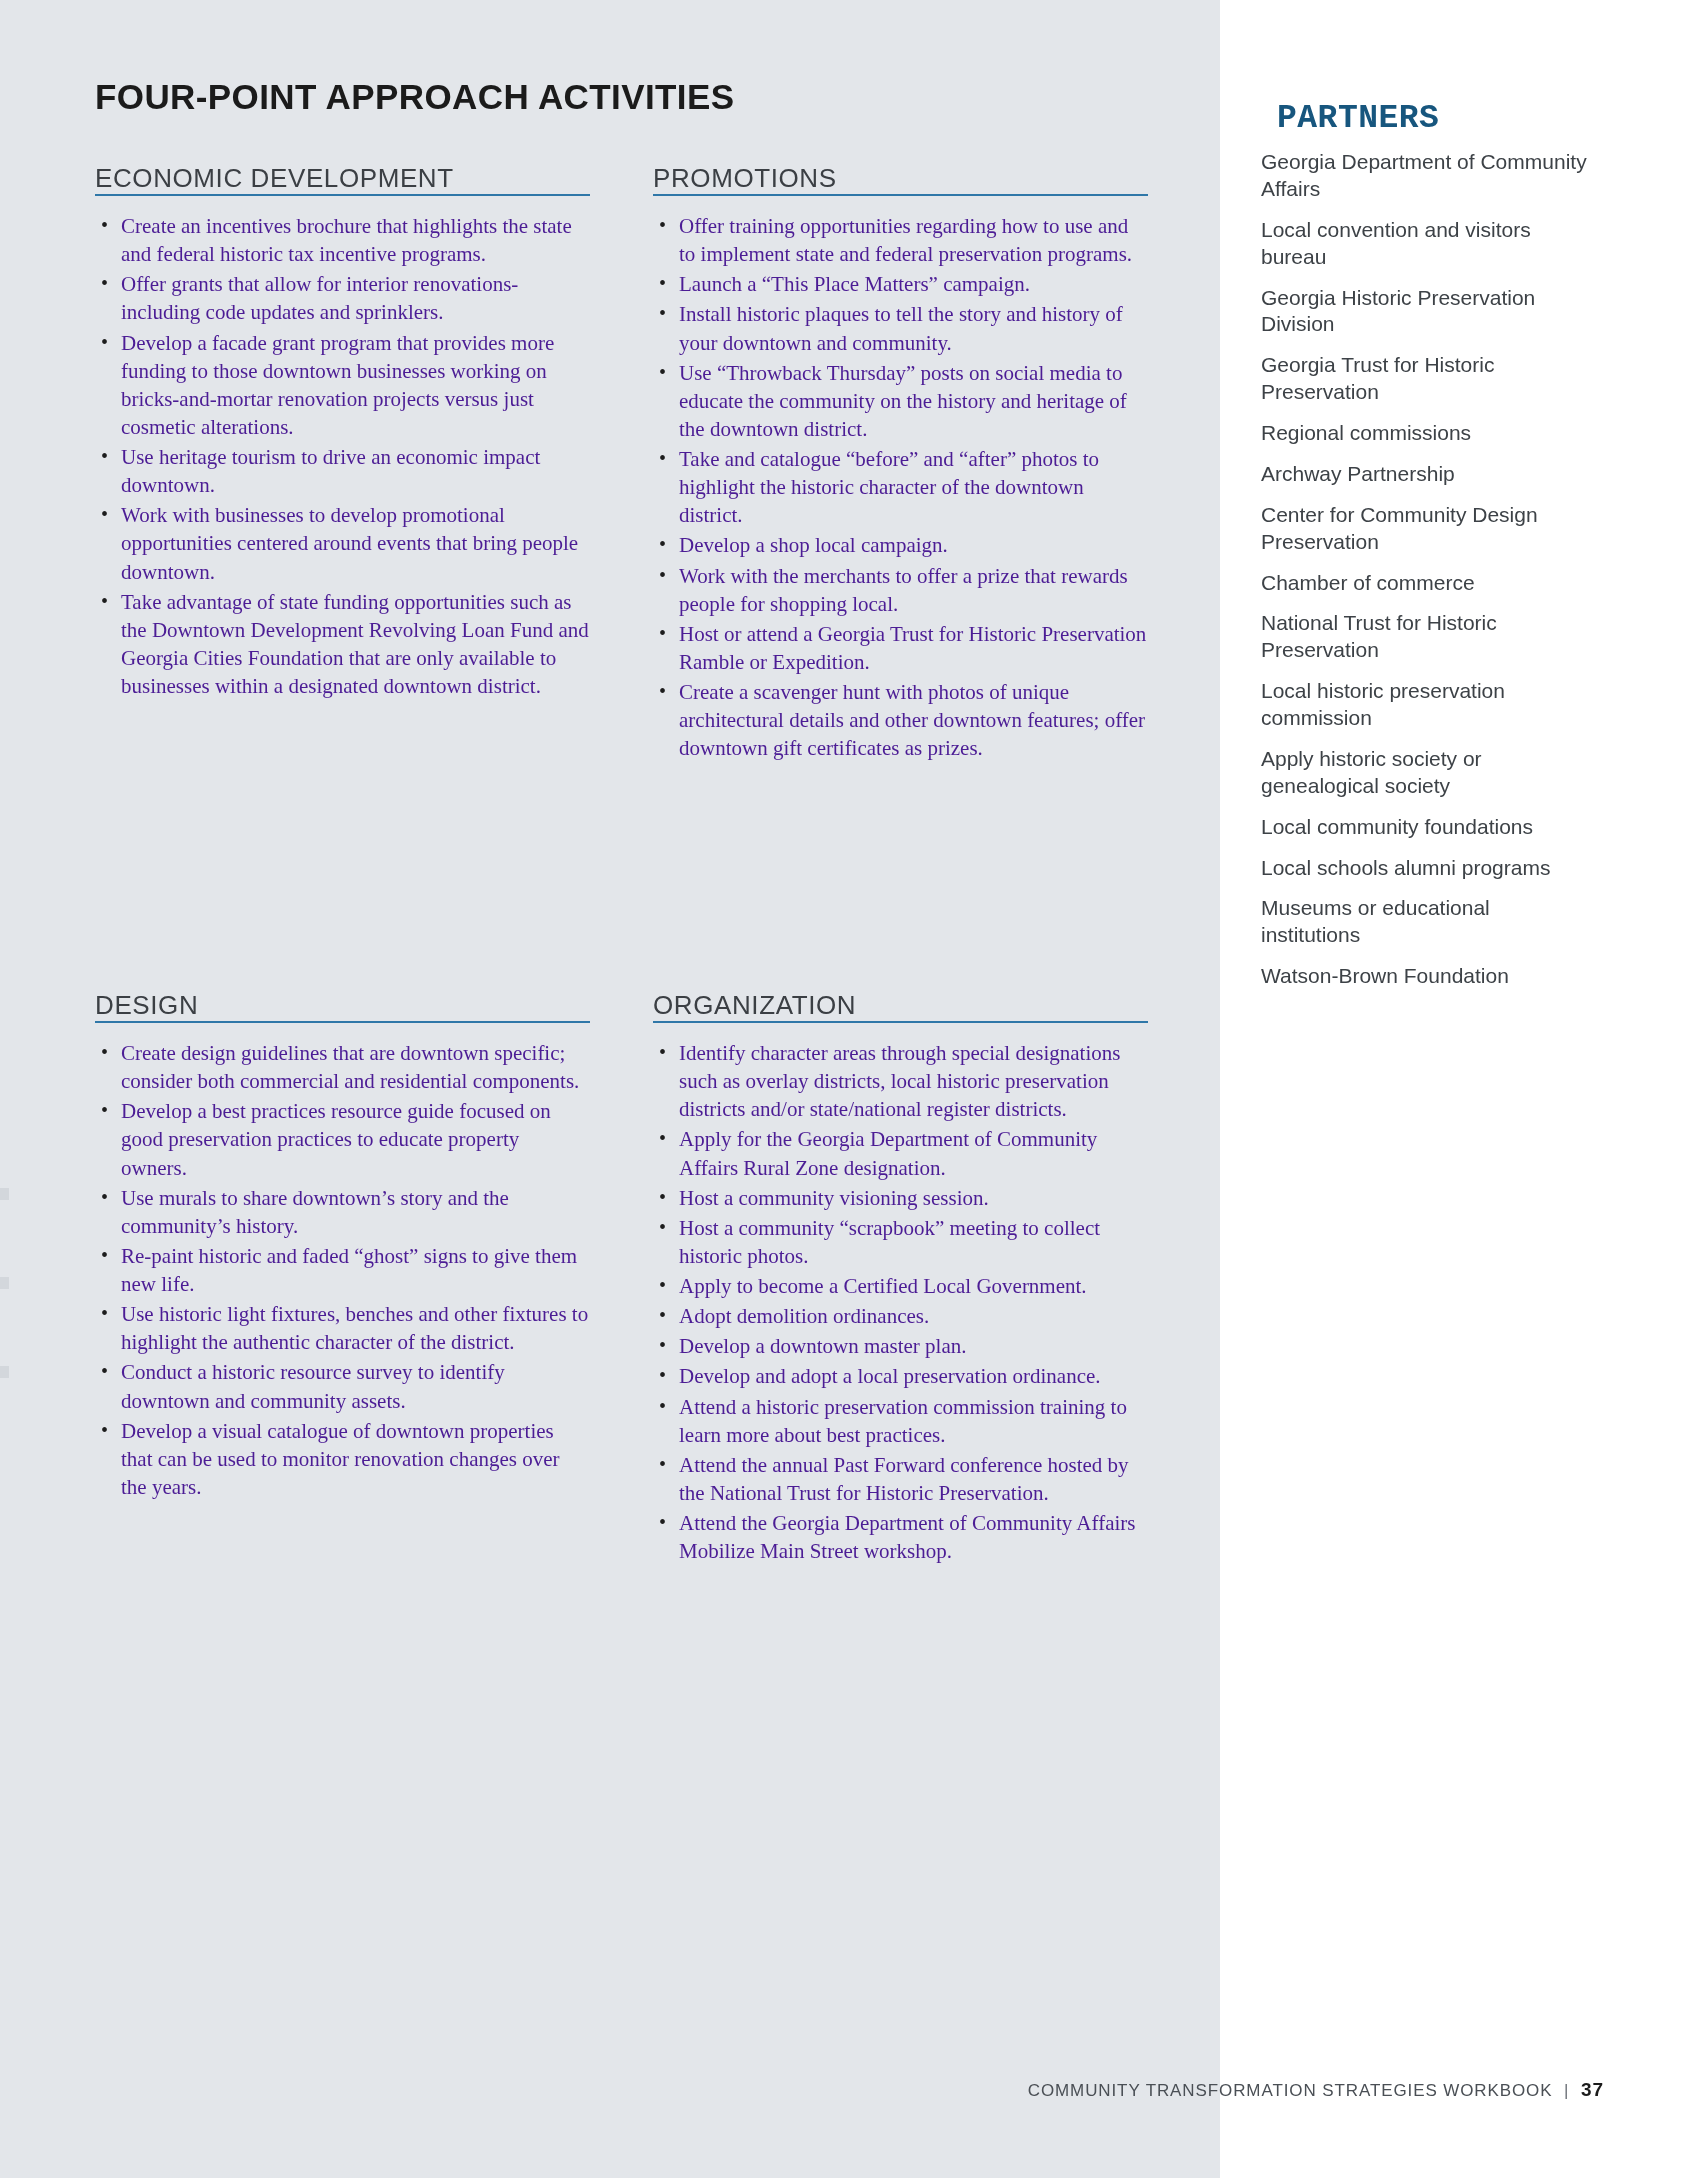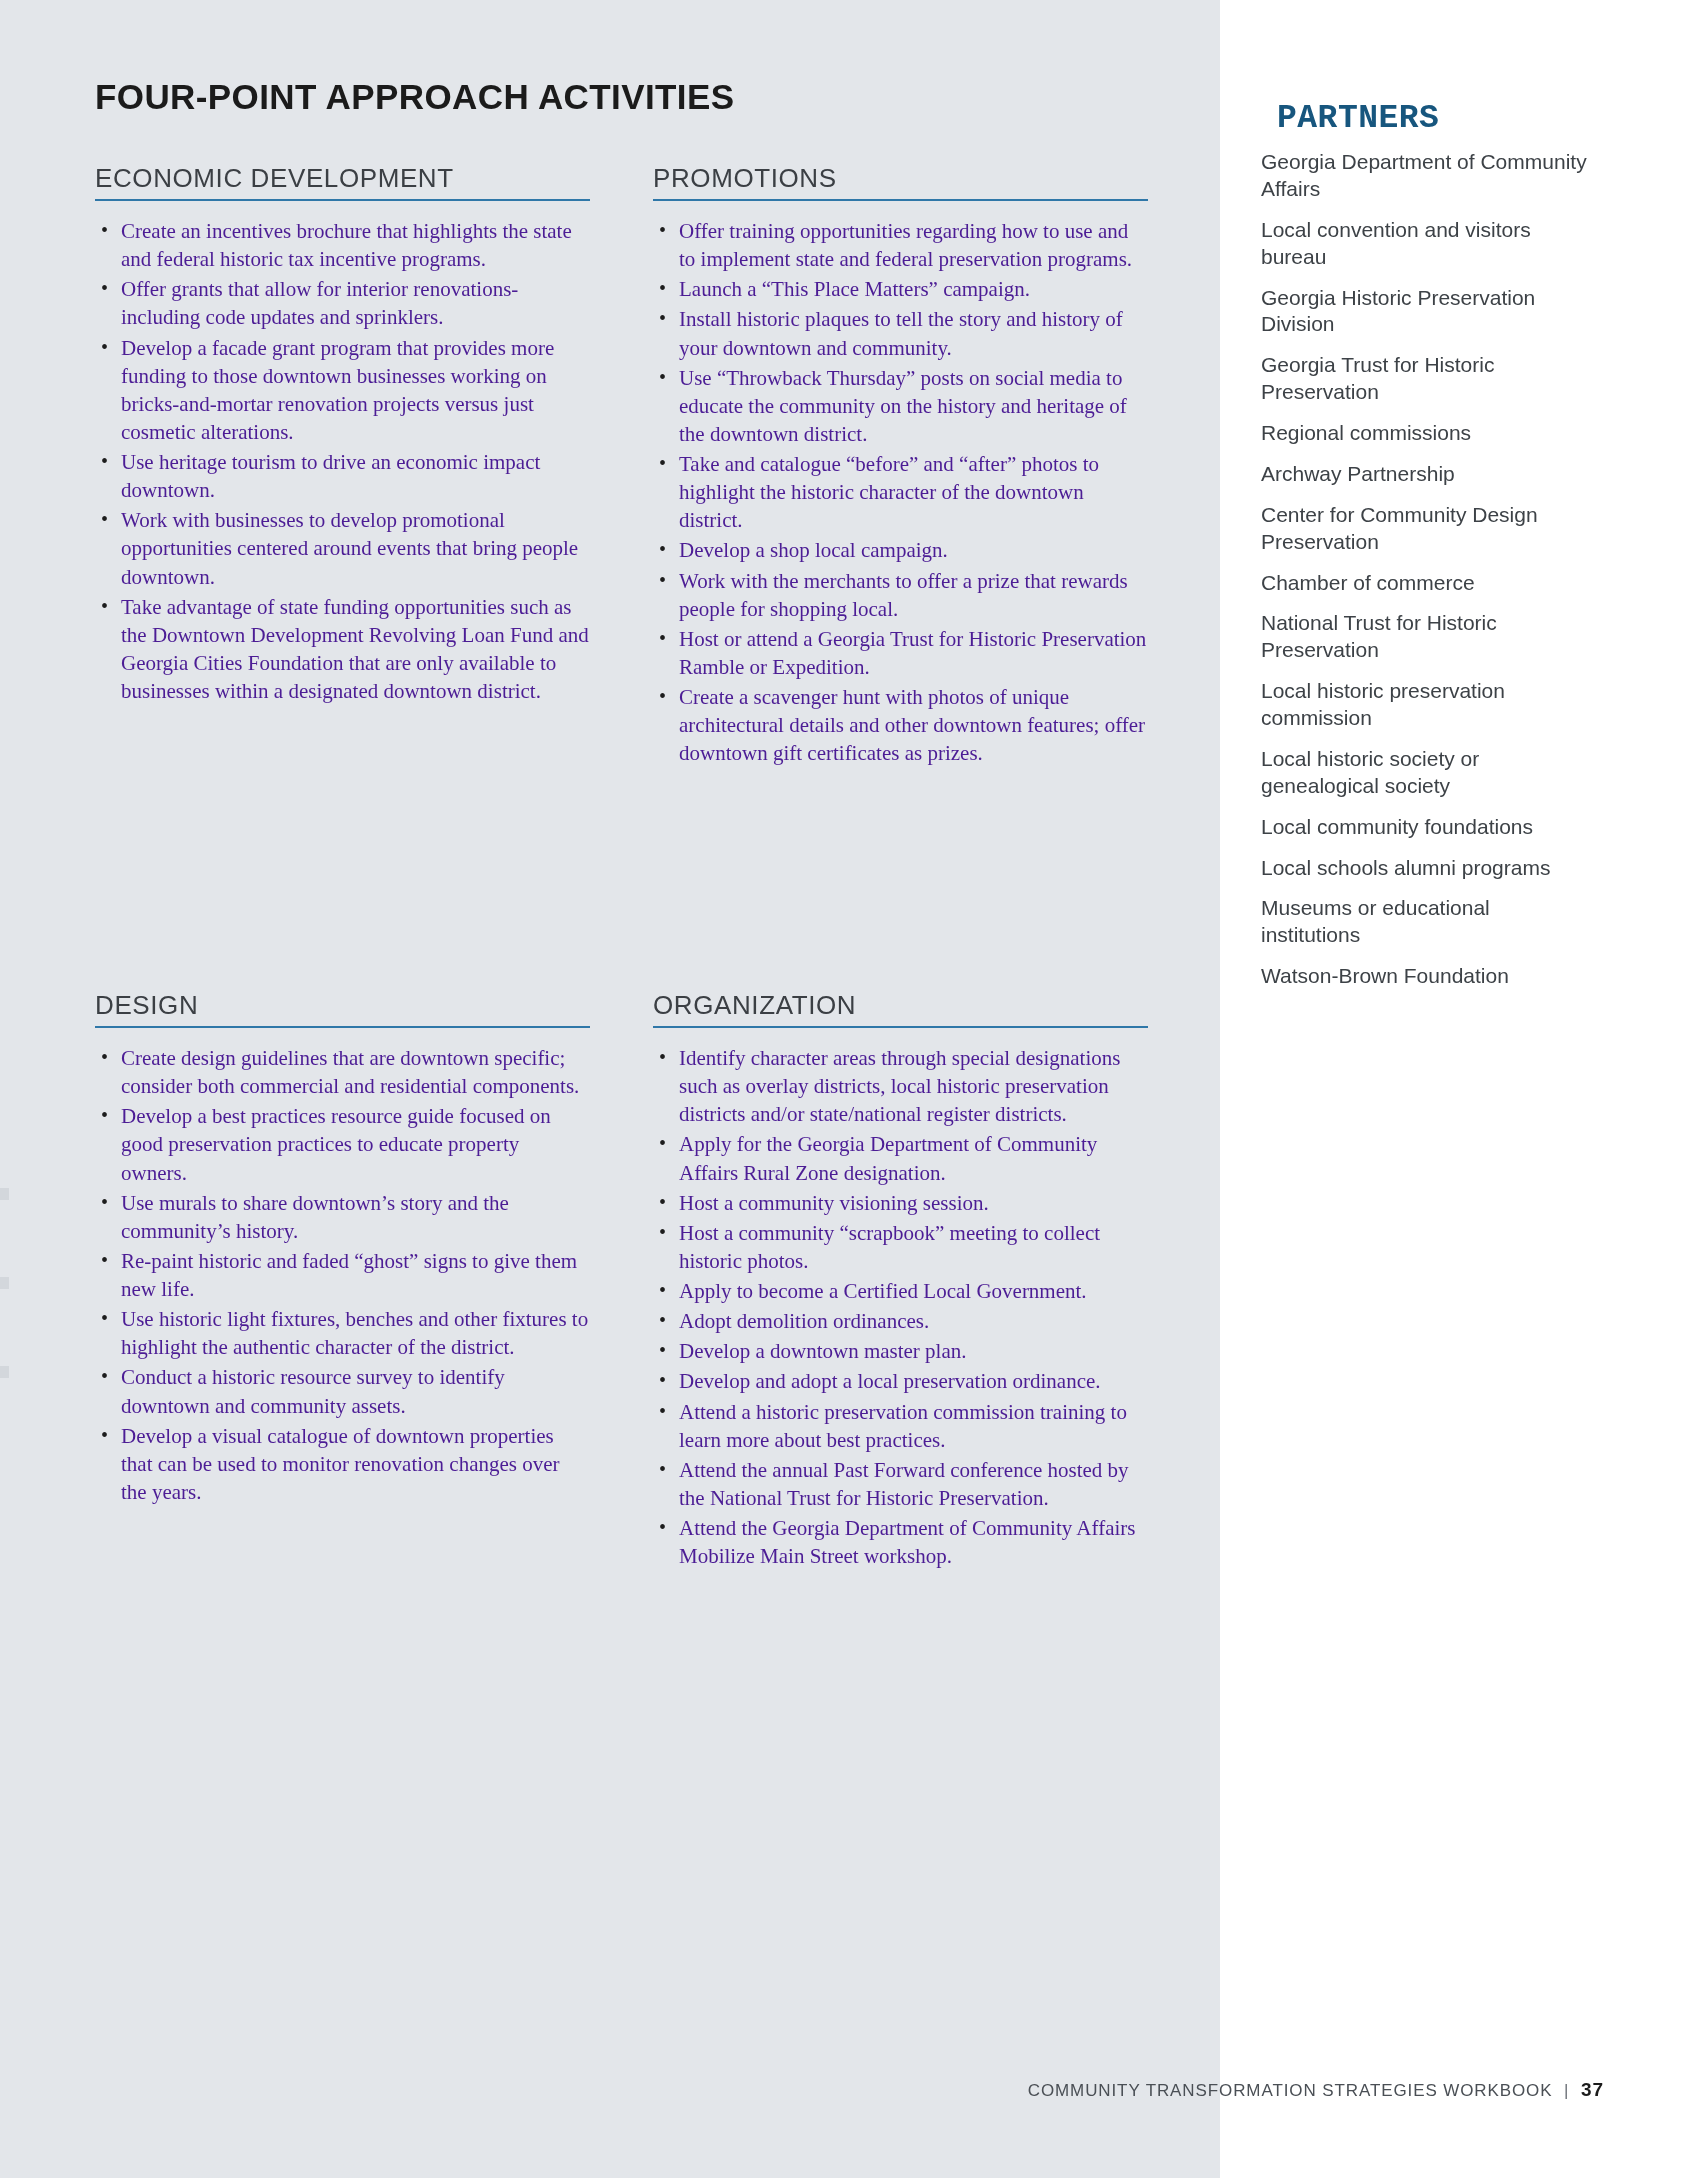--- a/index.html
+++ b/index.html
@@ -78,21 +78,20 @@
   }
   .col-left { left: 95px; }
   .col-right { left: 653px; }
 
   .sec-head {
     font-size: 26px;
     font-weight: normal;
     color: #3b3f44;
     letter-spacing: 0.6px;
     font-family: "Liberation Sans", sans-serif;
-    padding-bottom: 5px;
     border-bottom: 2.5px solid #2f77a8;
     margin: 0 0 16px 0;
     width: 495px;
   }
 
   ul.bullets {
     list-style: none;
     margin: 0;
     padding: 0;
   }
@@ -226,21 +225,21 @@
   <div class="p-item">Georgia Department of Community Affairs</div>
   <div class="p-item">Local convention and visitors bureau</div>
   <div class="p-item">Georgia Historic Preservation Division</div>
   <div class="p-item">Georgia Trust for Historic Preservation</div>
   <div class="p-item">Regional commissions</div>
   <div class="p-item">Archway Partnership</div>
   <div class="p-item">Center for Community Design Preservation</div>
   <div class="p-item">Chamber of commerce</div>
   <div class="p-item">National Trust for Historic Preservation</div>
   <div class="p-item">Local historic preservation commission</div>
-  <div class="p-item">Local historic society or genealogical society</div>
+  <div class="p-item">Apply historic society or genealogical society</div>
   <div class="p-item">Local community foundations</div>
   <div class="p-item">Local schools alumni programs</div>
   <div class="p-item">Museums or educational institutions</div>
   <div class="p-item">Watson-Brown Foundation</div>
 </div>
 
 <div class="footer">
   <span>COMMUNITY TRANSFORMATION STRATEGIES WORKBOOK</span>
   <span class="sep">|</span>
   <span class="pagenum">37</span>

